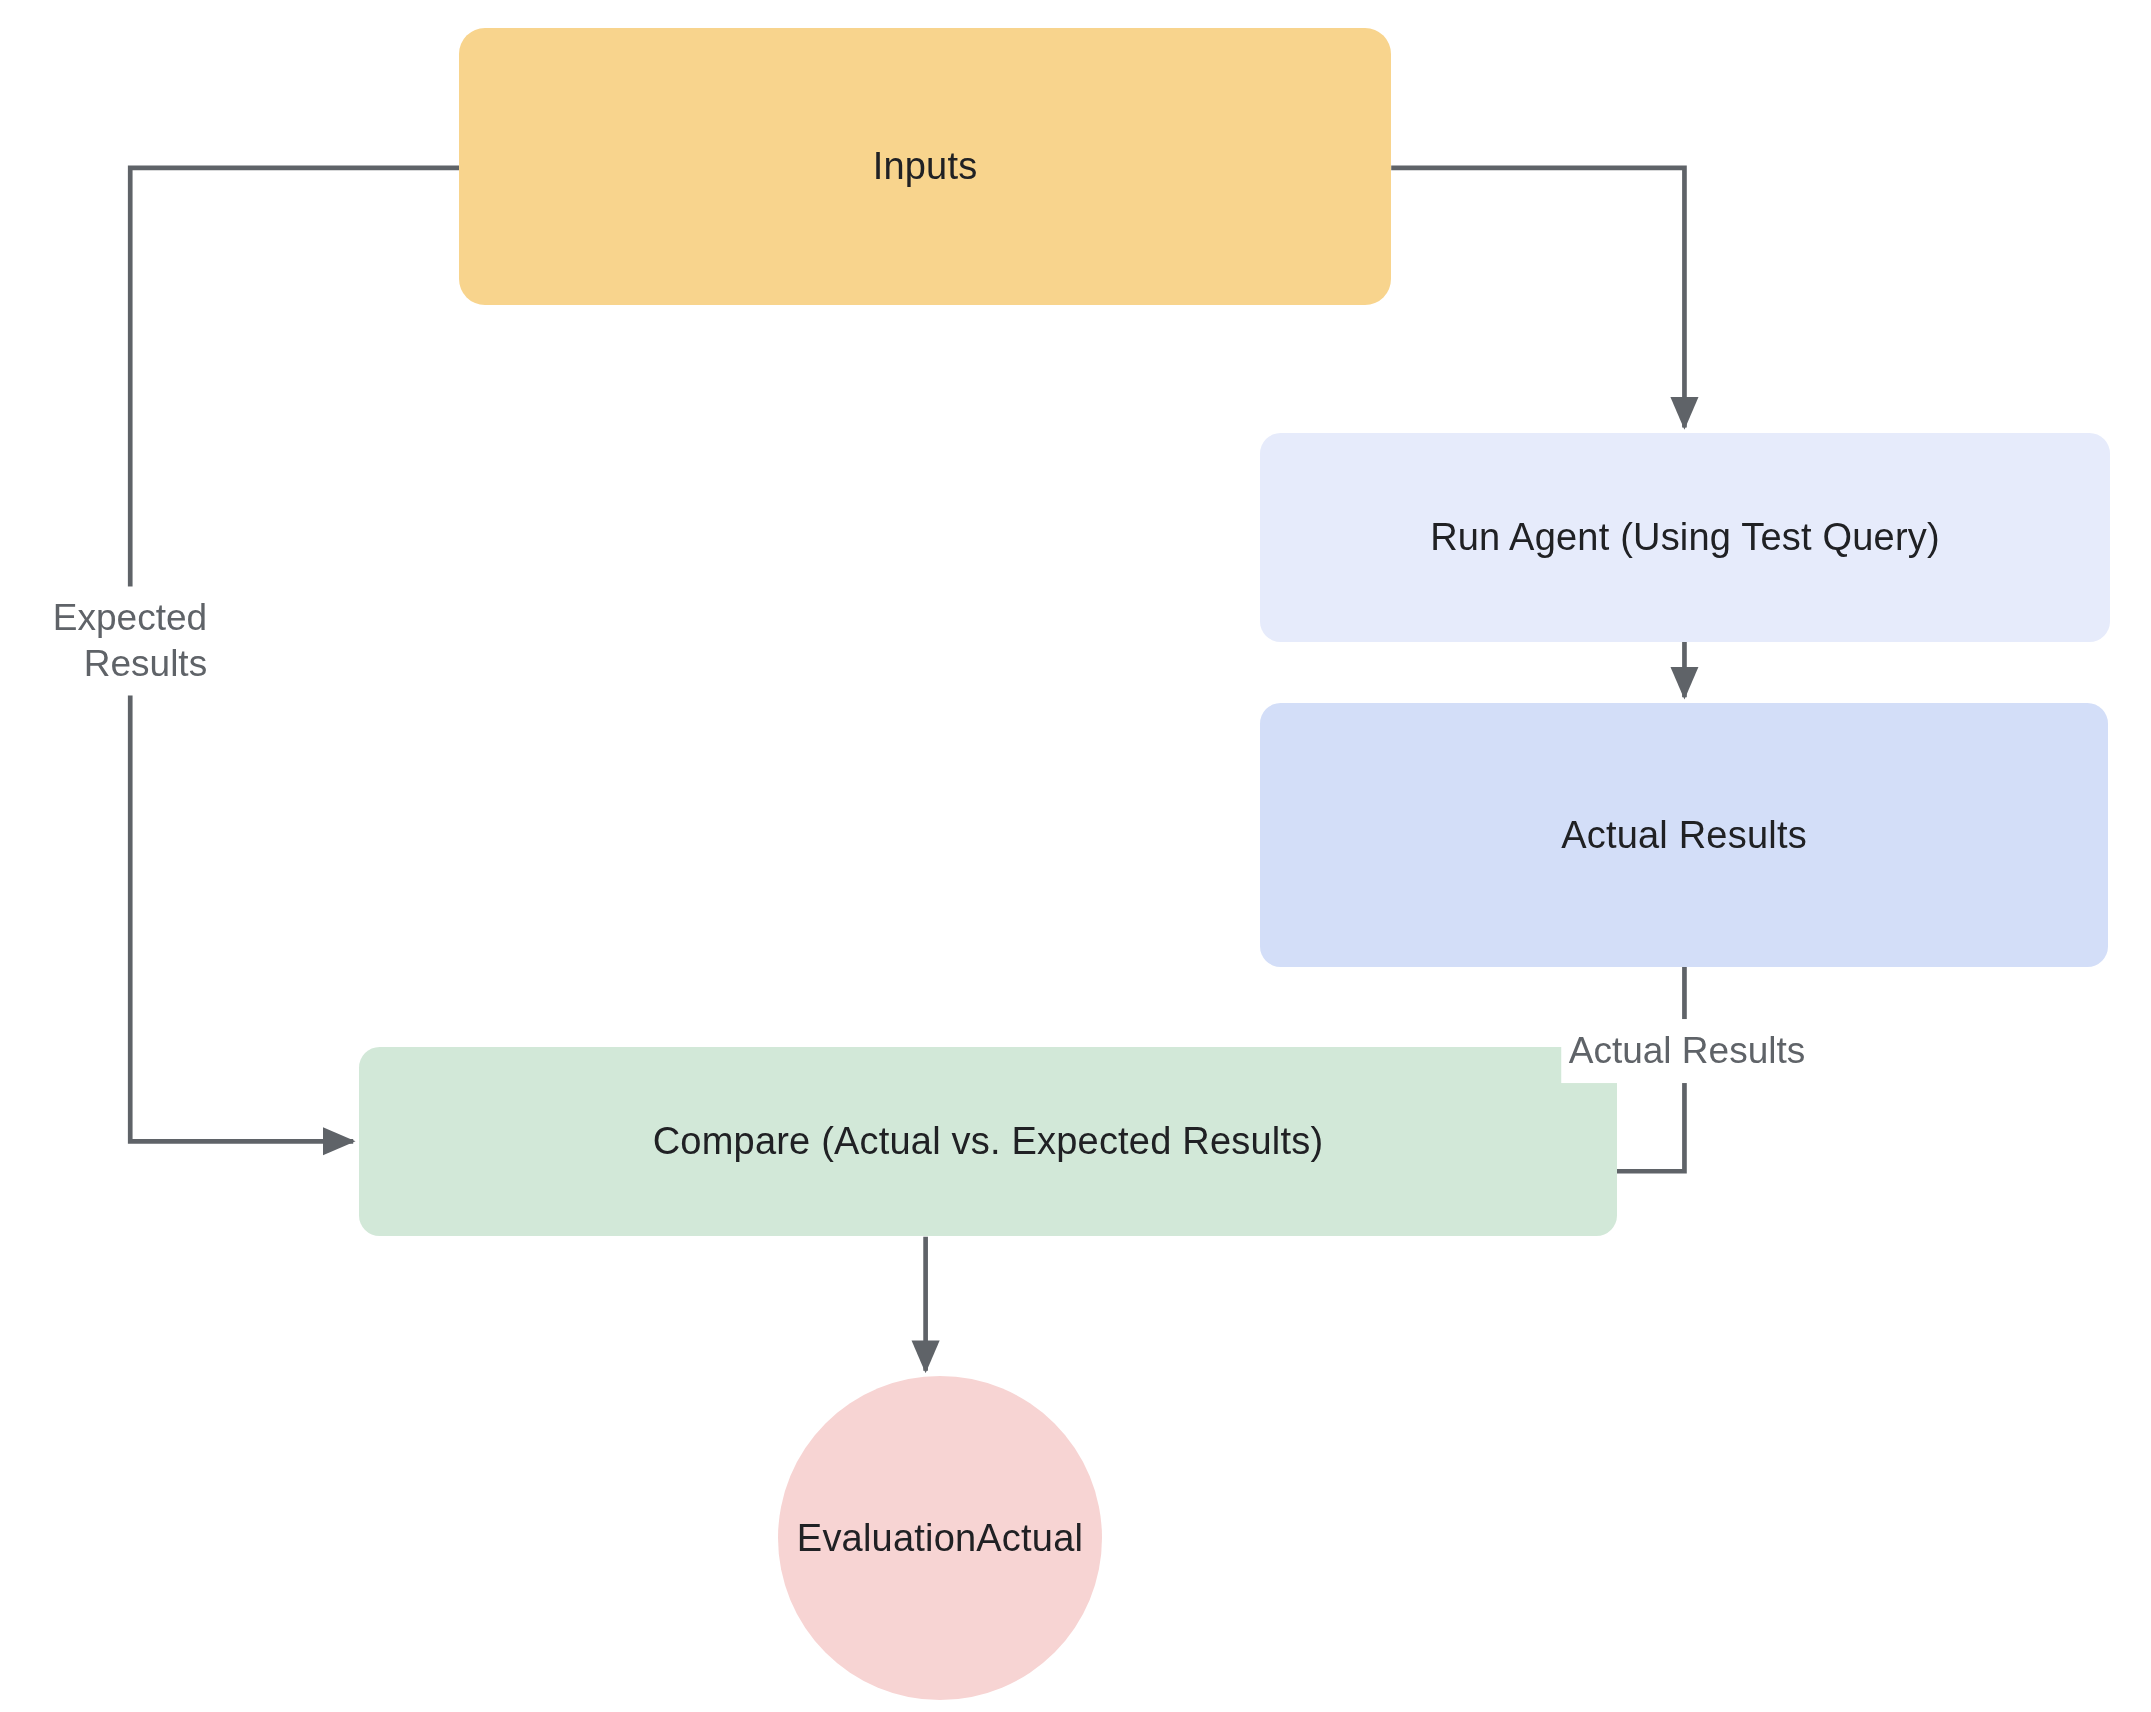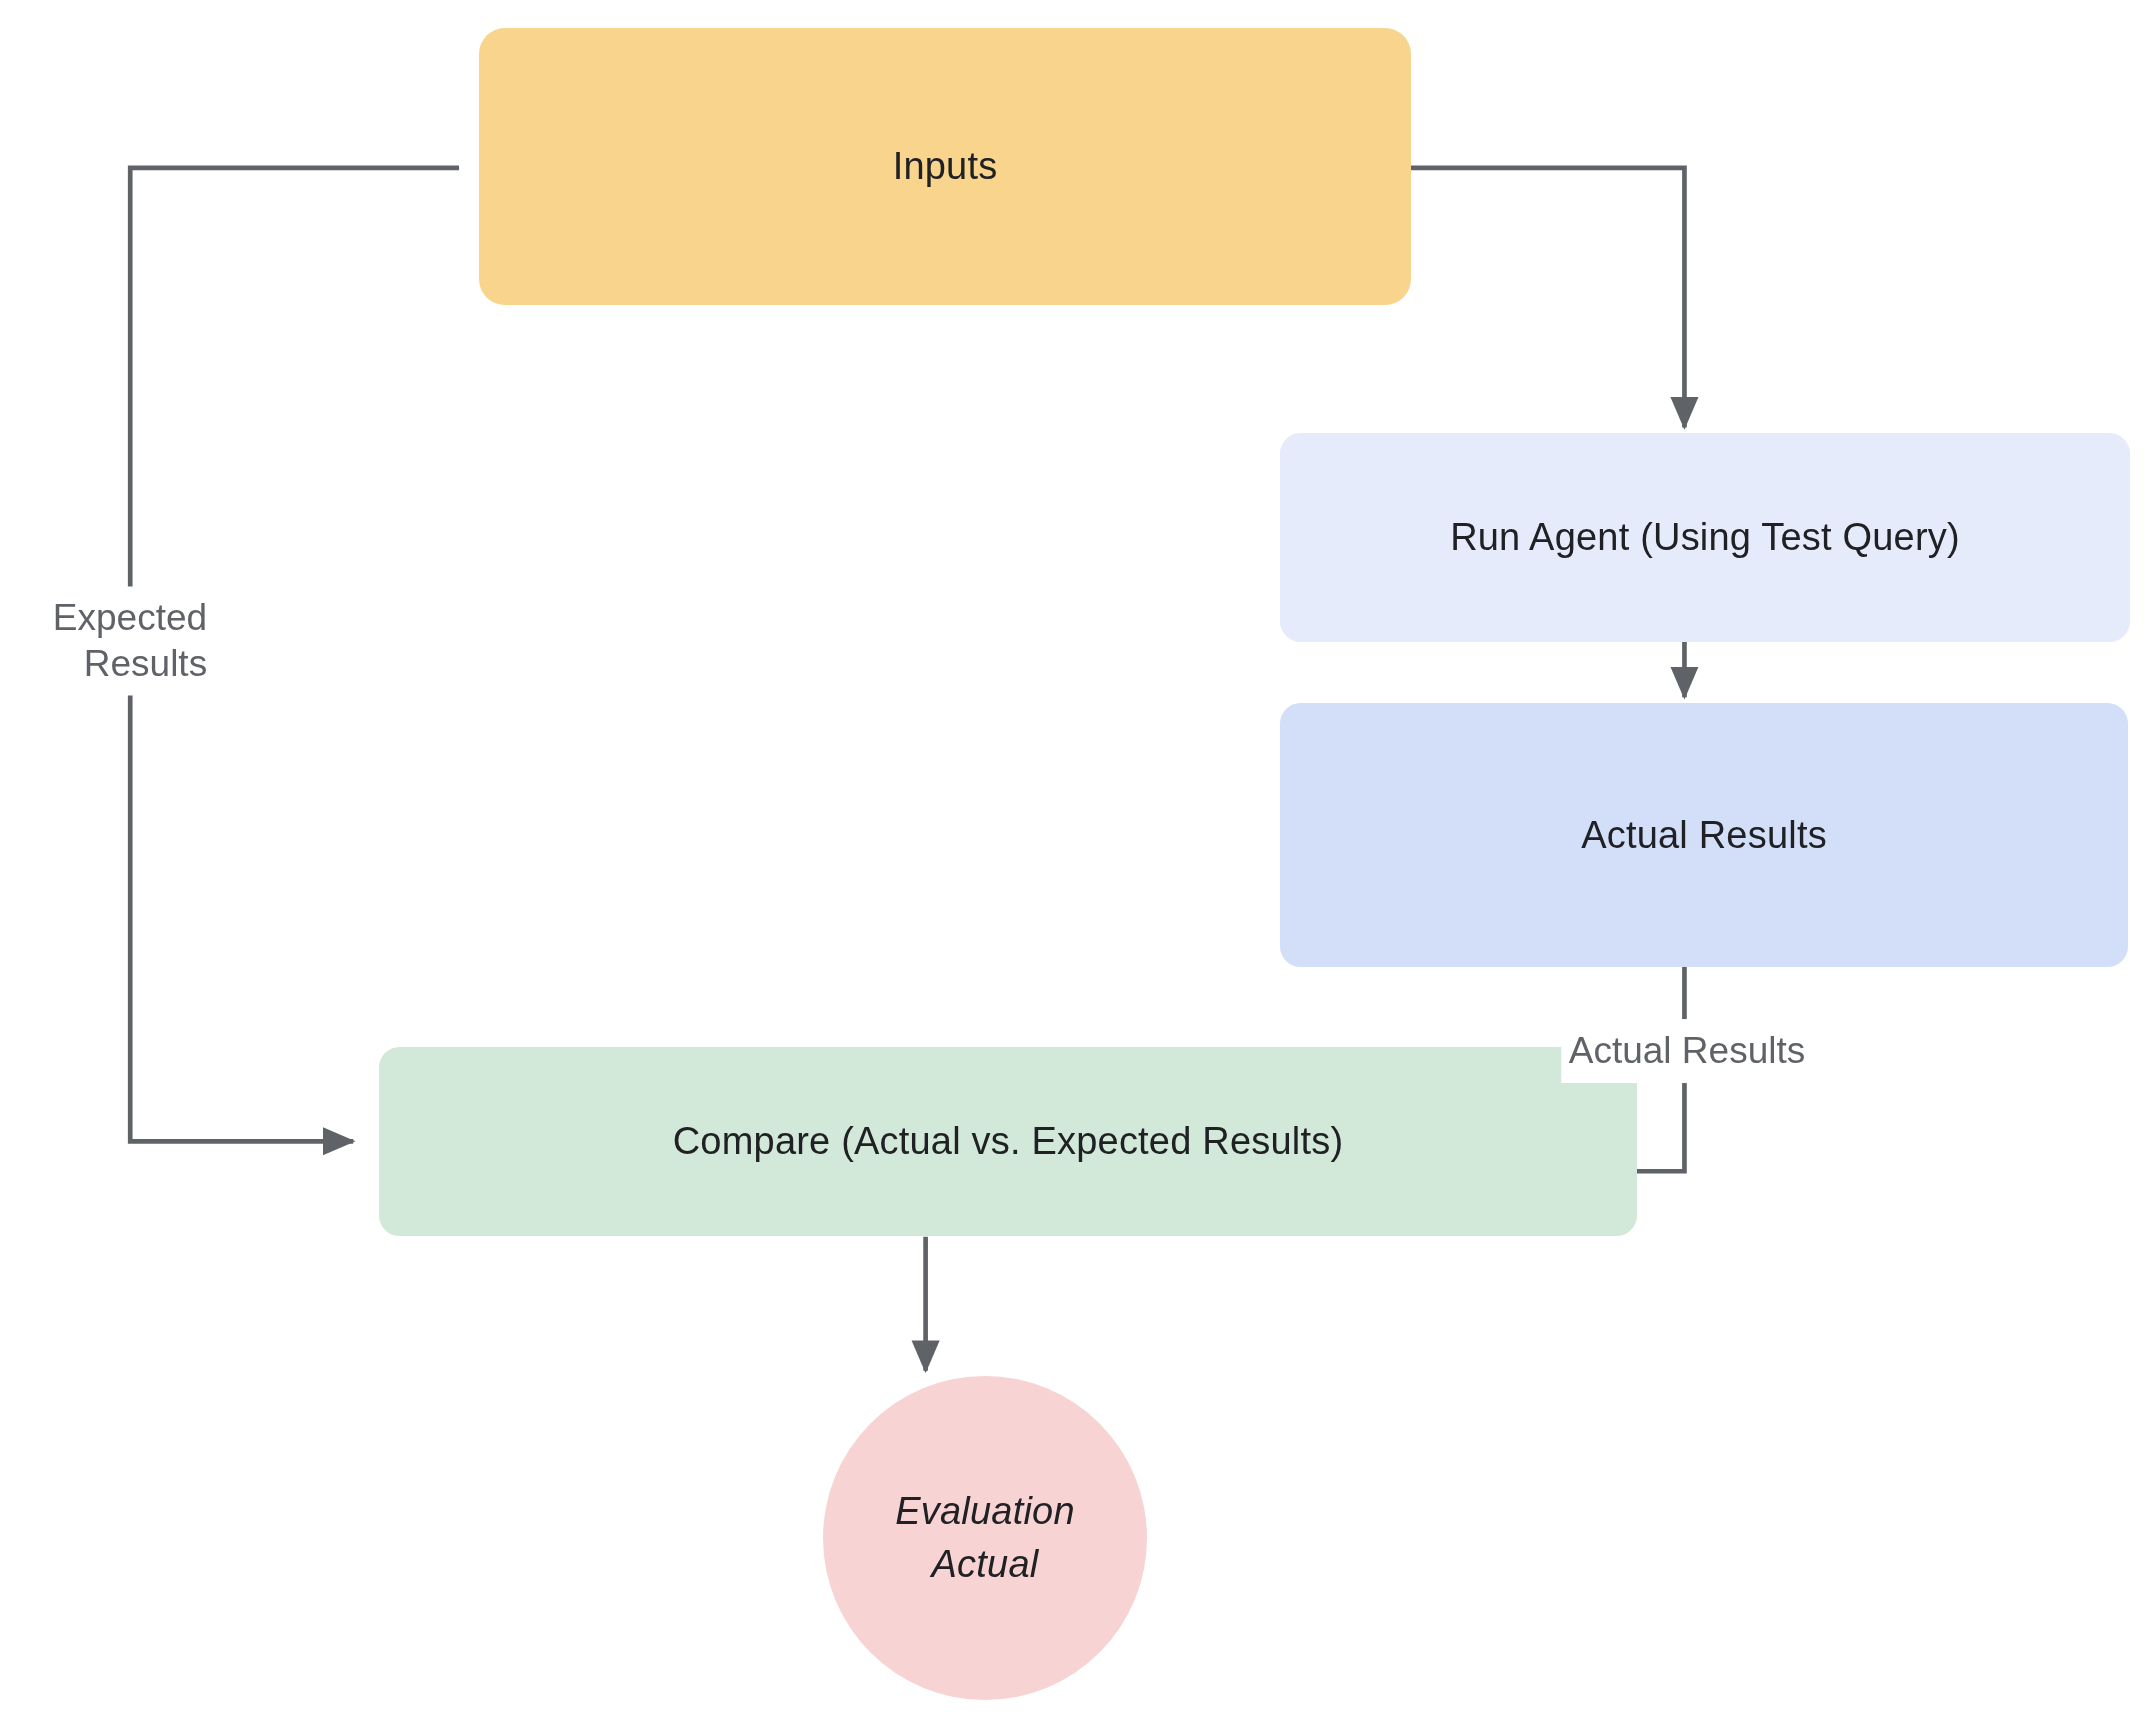--- a/index.html
+++ b/index.html
@@ -16,29 +16,28 @@
   }
   .edges {
     position: absolute;
     inset: 0;
     width: 2151px;
     height: 1713px;
   }
   .node {
     position: absolute;
     display: flex;
-    flex-direction: column;
+    flex-direction: row;
     align-items: center;
     justify-content: center;
     text-align: center;
     color: var(--node_text, #202124);
     font-size: 38px;
     line-height: 1.39;
     letter-spacing: 0.2px;
-    margin-left: 20px;
   }
   .node-inputs {
     left: 459px; top: 28px; width: 932px; height: 277px;
     background: var(--inputs_fill, #F8D48D);
     border-radius: 26px;
   }
   .node-run-agent {
     left: 1260px; top: 433px; width: 850px; height: 209px;
     background: var(--run_agent_fill, #E6EBFB);
     border-radius: 20.6px;
@@ -47,24 +46,23 @@
     left: 1260px; top: 703px; width: 848px; height: 264px;
     background: var(--actual_results_fill, #D3DEF8);
     border-radius: 20.6px;
   }
   .node-compare {
     left: 359px; top: 1047px; width: 1258px; height: 189px;
     background: var(--compare_fill, #D2E8D8);
     border-radius: 20.6px;
   }
   .node-evaluation {
-    left: 803px; top: 1376px; width: 324px; height: 324px;
+    left: 778px; top: 1376px; width: 324px; height: 324px;
     background: var(--evaluation_fill, #F7D4D3);
     border-radius: 50%;
-    font-style: italic;
   }
   .edge-label {
     position: absolute;
     transform: translate(-50%, -50%);
     background: var(--background, #fff);
     color: var(--edge_label_text, #5F6368);
     font-size: 37px;
     line-height: 1.22;
     text-align: right;
     padding: 9.4px 7.5px;

